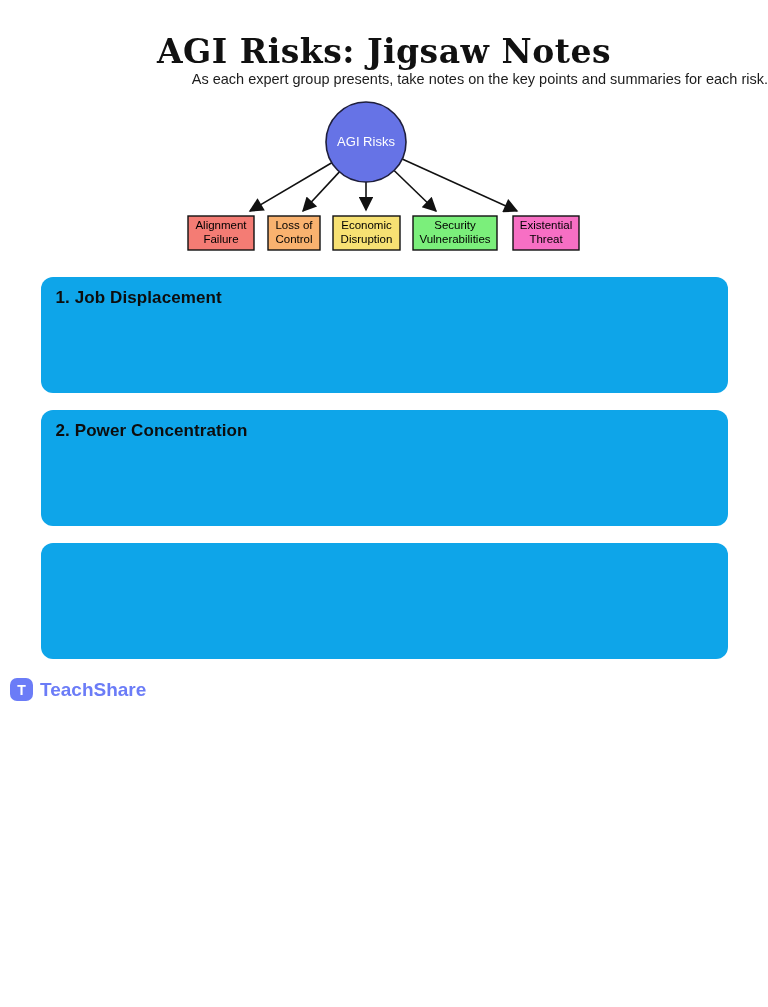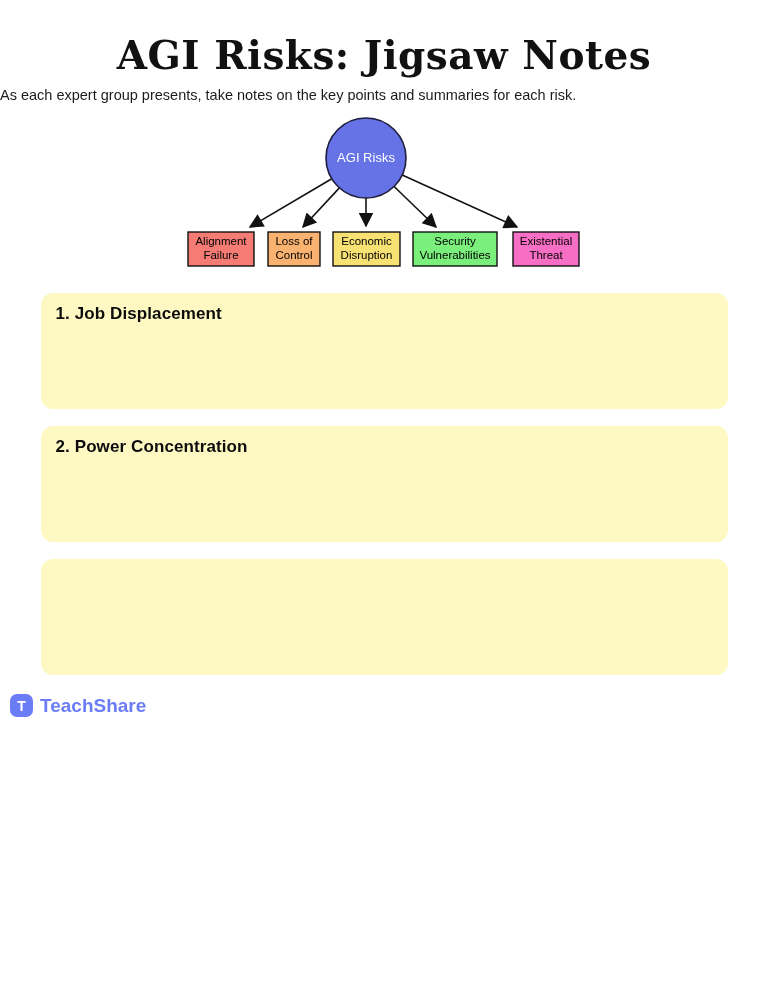--- a/index.html
+++ b/index.html
@@ -10,27 +10,26 @@
     overflow: hidden;
   }
   .page { width: 768px; height: 1007px; position: relative; }
 
   
   .page-title {
     margin-top: 32px;
     text-align: center;
     font-family: "DejaVu Serif", serif;
     font-weight: 700;
-    font-size: 39px;
+    font-size: 33px;
     letter-spacing: 0.5px;
     color: #111111;
   }
   .page-subtitle {
-    margin-top: 9px;
-    text-align: left;
+    text-align: right;
     font-size: 14.5px;
     color: #1c1c1c;
   }
 
   
   figure.diagram { display: block; text-align: right; margin-top: 12px; }
   figure.diagram svg { display: block; margin: 0 auto; }
   .node-label { font-size: 11.5px; fill: #000000; text-anchor: middle; font-family: "Liberation Sans", sans-serif; }
   .root-label { font-size: 13px; fill: #ffffff; text-anchor: middle; font-family: "Liberation Sans", sans-serif; }
   .edge { stroke: #111111; stroke-width: 1.6; }
@@ -41,21 +40,21 @@
     font-style: italic;
     color: #55585c;
   }
 
   
   .notes-wrap { margin-top: 23px; }
   section.note {
     width: 687px;
     height: 116px;
     margin: 0 auto 17px auto;
-    background: #fef9c3;
+    background: #0ea5e9;
     border-radius: 12px;
     position: relative;
   }
   section.note h2 {
     padding: 11px 0 0 15px;
     font-size: 17px;
     font-weight: 700;
     color: #0d0d0d;
     letter-spacing: 0.1px;
   }

